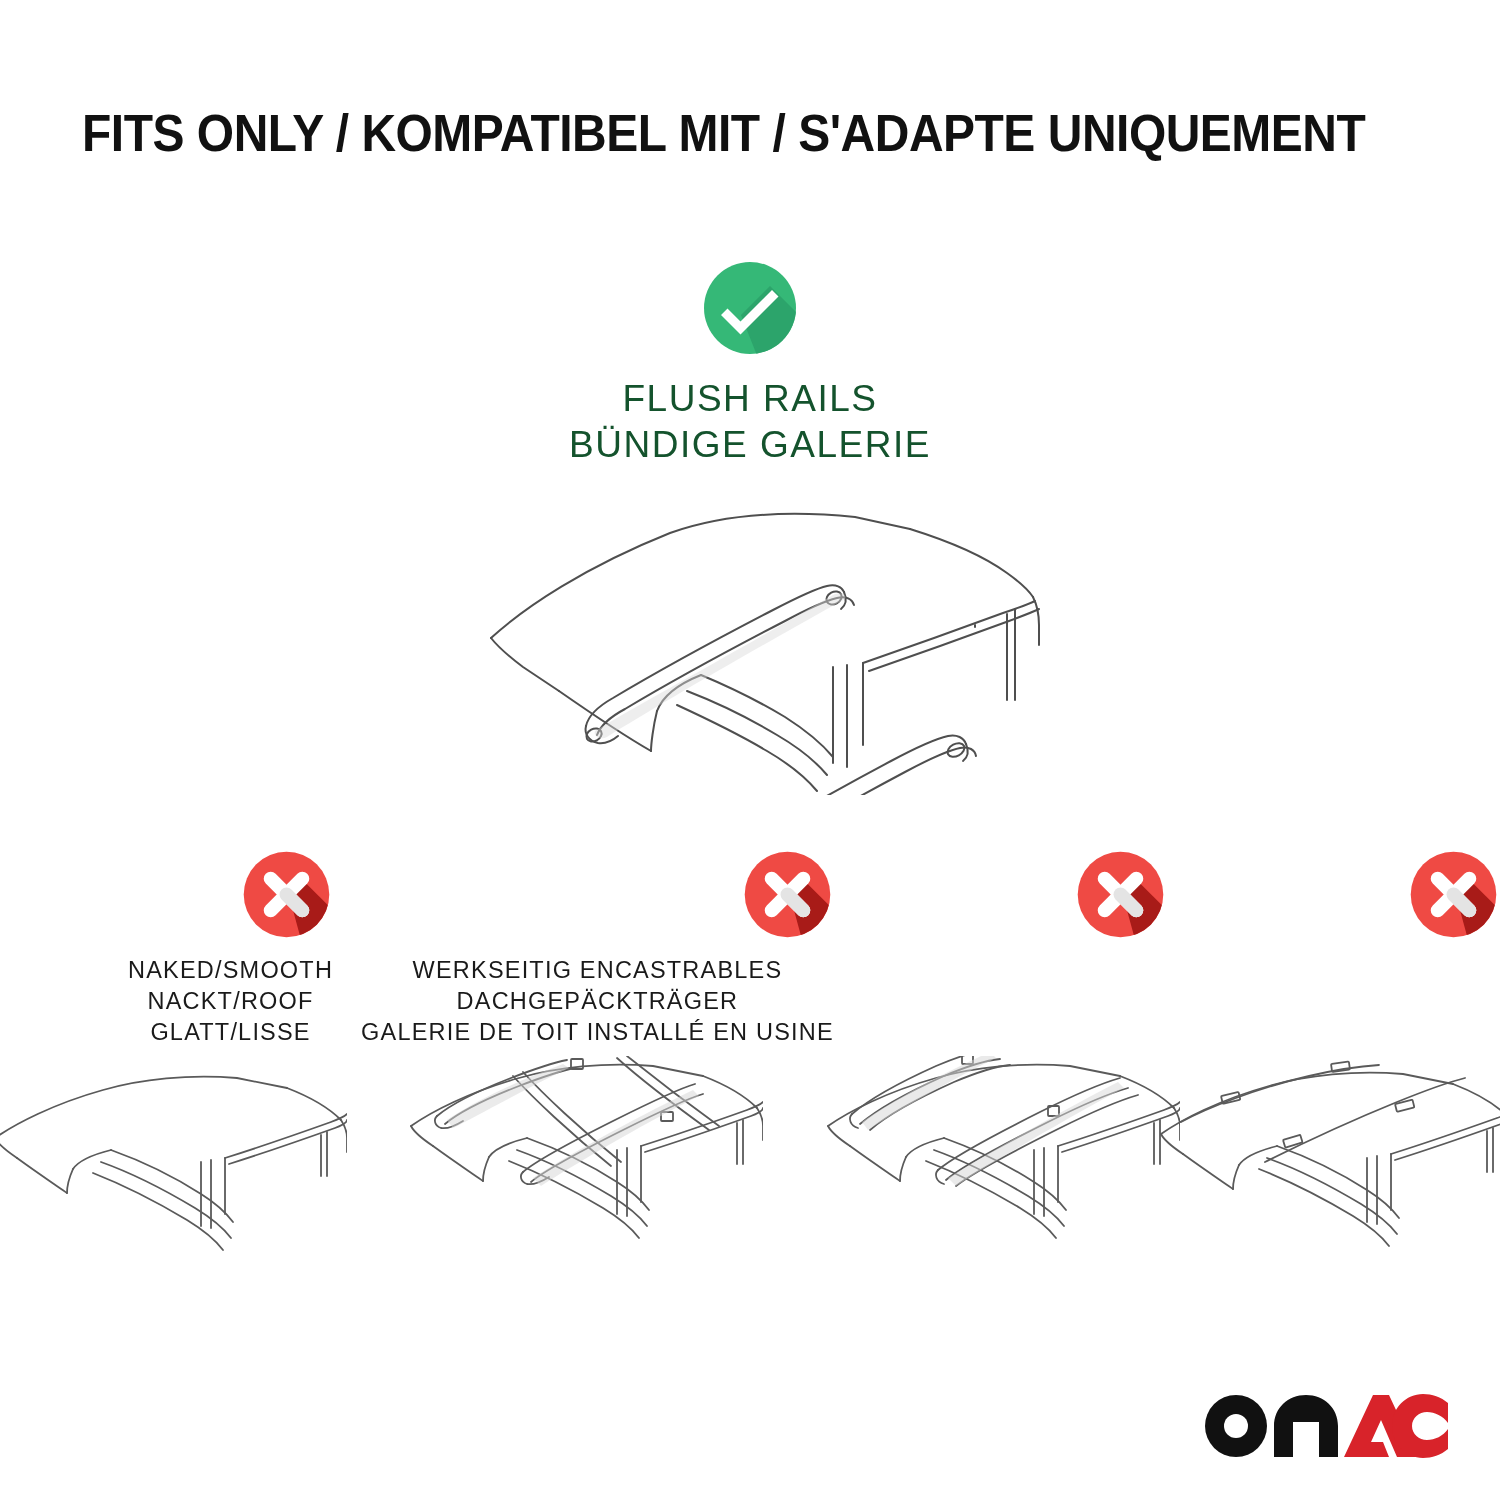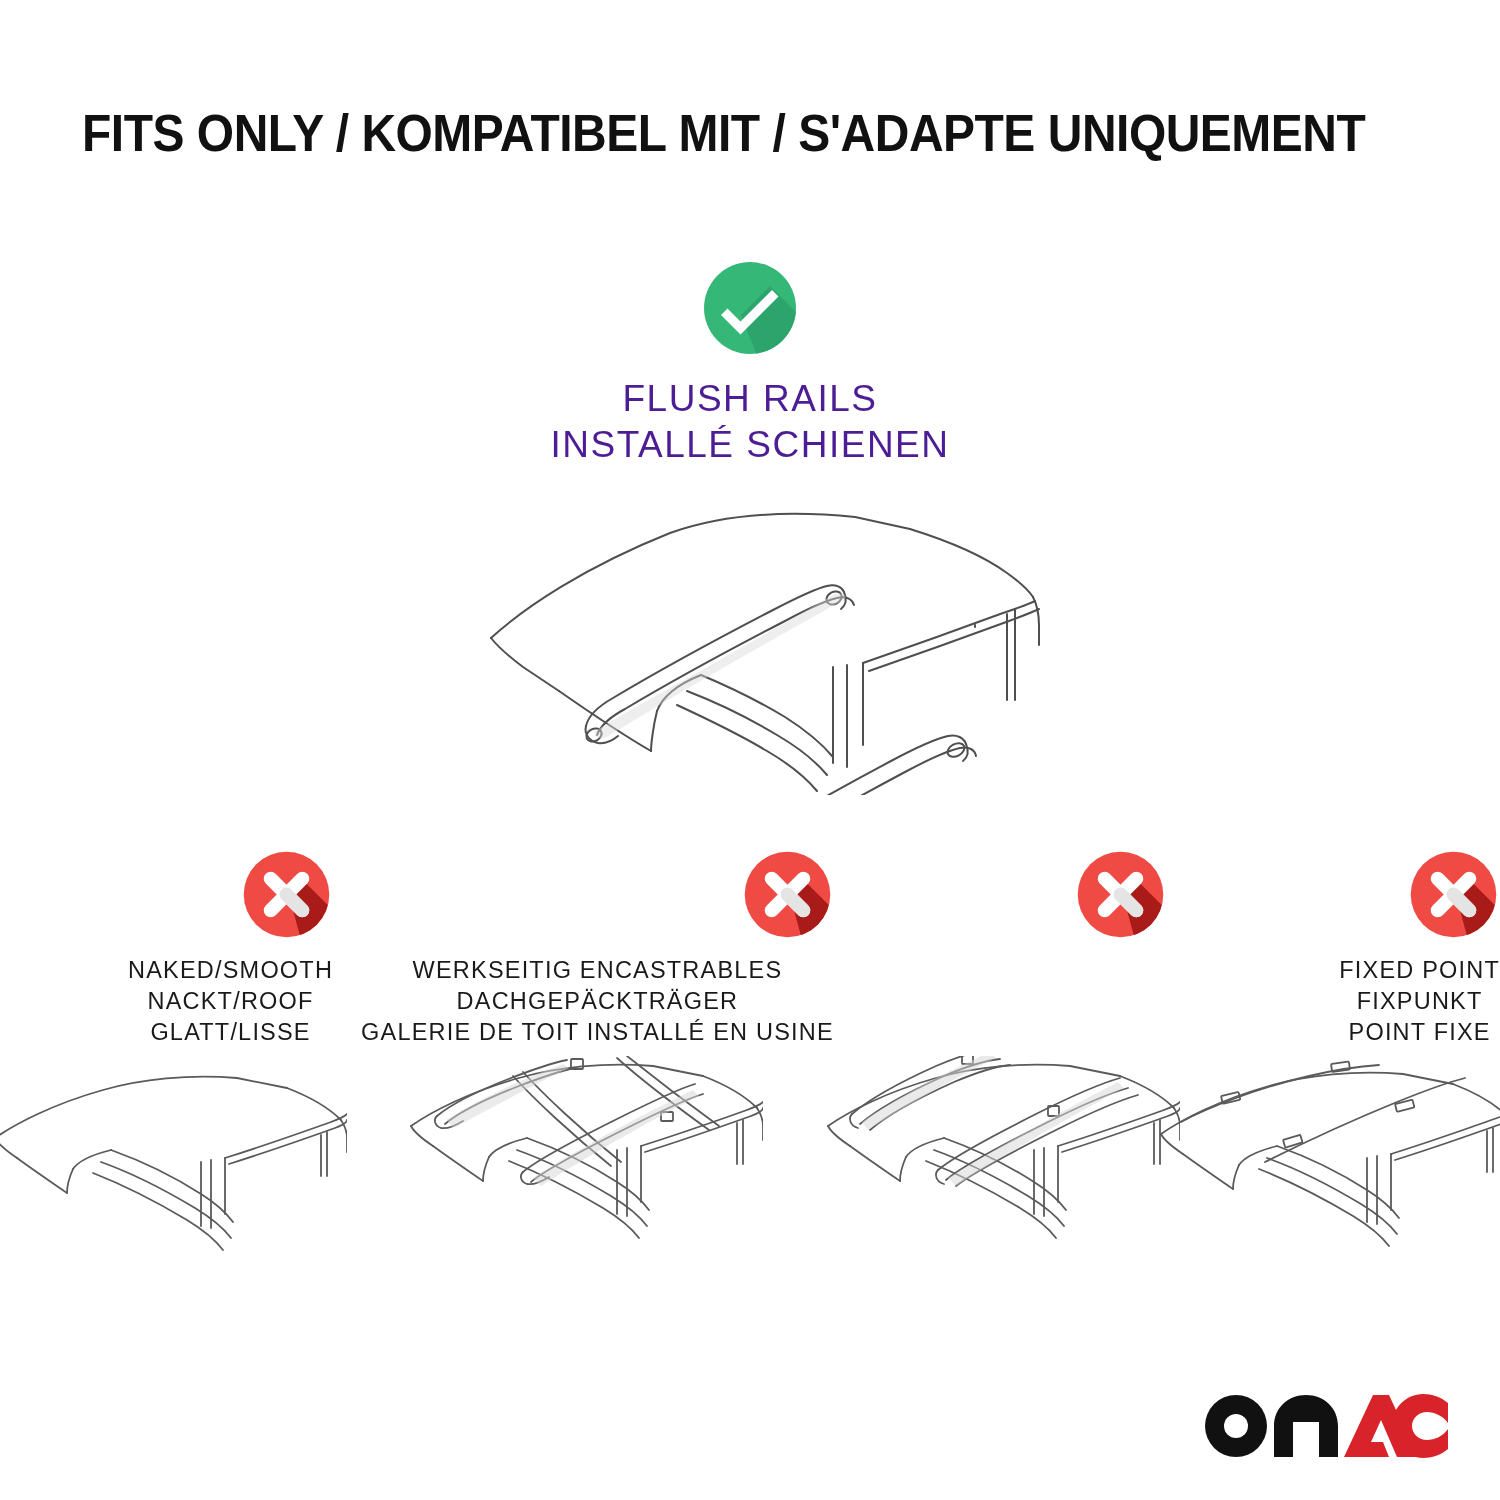--- a/index.html
+++ b/index.html
@@ -44,21 +44,21 @@
     display: block;
     margin: 0 auto;
     width: 100px;
     height: 100px;
   }
   .ok-labels {
     margin-top: 18px;
     font-size: 37px;
     font-weight: 300;
     letter-spacing: 1.5px;
-    color: #4c1d95;
+    color: #14532d;
     line-height: 1.24;
   }
   .ok-labels div { white-space: nowrap; }
 
   .hero-art {
     position: absolute;
     top: 495px;
     left: 455px;
     width: 600px;
     height: 300px;
@@ -132,21 +132,21 @@
     </defs>
     <circle cx="50" cy="50" r="46" fill="#35b877"></circle>
     <g clip-path="url(#okclip)">
       <path d="M41 57 L70 28 L100 58 L100 100 L58 100 Z" fill="#2aa069" opacity="0.85"></path>
     </g>
     <path d="M27.5 50.5 L40.5 63.5 L72 32 L78.5 38.5 L40.5 76.5 L21 57 Z" fill="#ffffff"></path>
   </svg>
 
   <div class="ok-labels">
     <div>FLUSH RAILS</div>
-    <div>INSTALLÉ SCHIENEN</div>
+    <div>BÜNDIGE GALERIE</div>
   </div>
 </div>
 
 <svg class="hero-art" viewBox="0 0 600 300">
   <g fill="none" stroke="#4f4f4f" stroke-width="2" stroke-linecap="round" stroke-linejoin="round">
 
     <path d="M36 143 C70 112 130 72 215 38 C260 22 320 14 400 22 L455 34"></path>
     <path d="M36 143 C40 148 52 160 68 172 L104 196"></path>
     <path d="M104 196 C150 228 182 248 196 256"></path>
     <path d="M196 256 C196 250 198 232 202 216"></path>
@@ -368,25 +368,20 @@
       <circle cx="50" cy="50" r="46" fill="#ef4a44"></circle>
       <g clip-path="url(#xc4)">
         <path d="M50 41 L62 29 L100 67 L100 100 L66 100 Z" fill="#a81b18"></path>
       </g>
       <g stroke="#ffffff" stroke-width="15" stroke-linecap="round">
         <line x1="33" y1="33" x2="67" y2="67"></line>
         <line x1="67" y1="33" x2="33" y2="67"></line>
       </g>
       <line x1="50" y1="50" x2="67" y2="67" stroke="#e4e4e4" stroke-width="15" stroke-linecap="round"></line>
     </svg>
-    <div class="col-labels">
-      <div>FIXED POINT</div>
-      <div>FIXPUNKT</div>
-      <div>POINT FIXE</div>
-    </div>
     <svg class="col-art" viewBox="0 0 360 250">
       <g fill="none" stroke="#5a5a5a" stroke-width="1.8" stroke-linecap="round" stroke-linejoin="round">
         <path d="M8 78 C28 64 66 44 116 30 C154 19 202 14 250 18 L300 28"></path>
         <path d="M8 78 C10 82 18 90 30 98"></path>
         <path d="M30 98 C52 114 70 126 80 133"></path>
         <path d="M80 133 C80 128 82 118 86 109"></path>
         <path d="M86 109 C92 100 108 94 124 90"></path>
         <path d="M300 28 C326 38 344 50 354 60"></path>
         <path d="M354 60 C358 66 360 72 360 78 L360 92"></path>
         <path d="M340 72 L340 116"></path>

